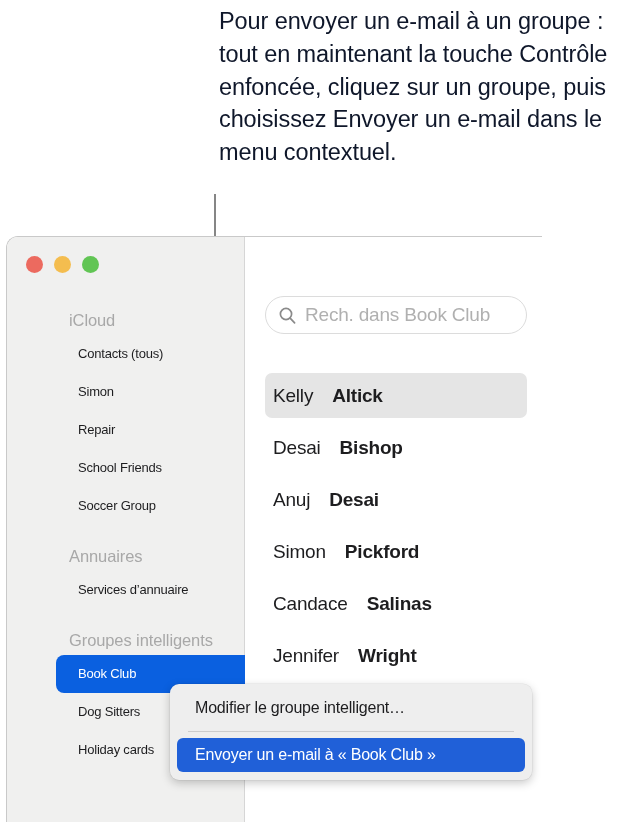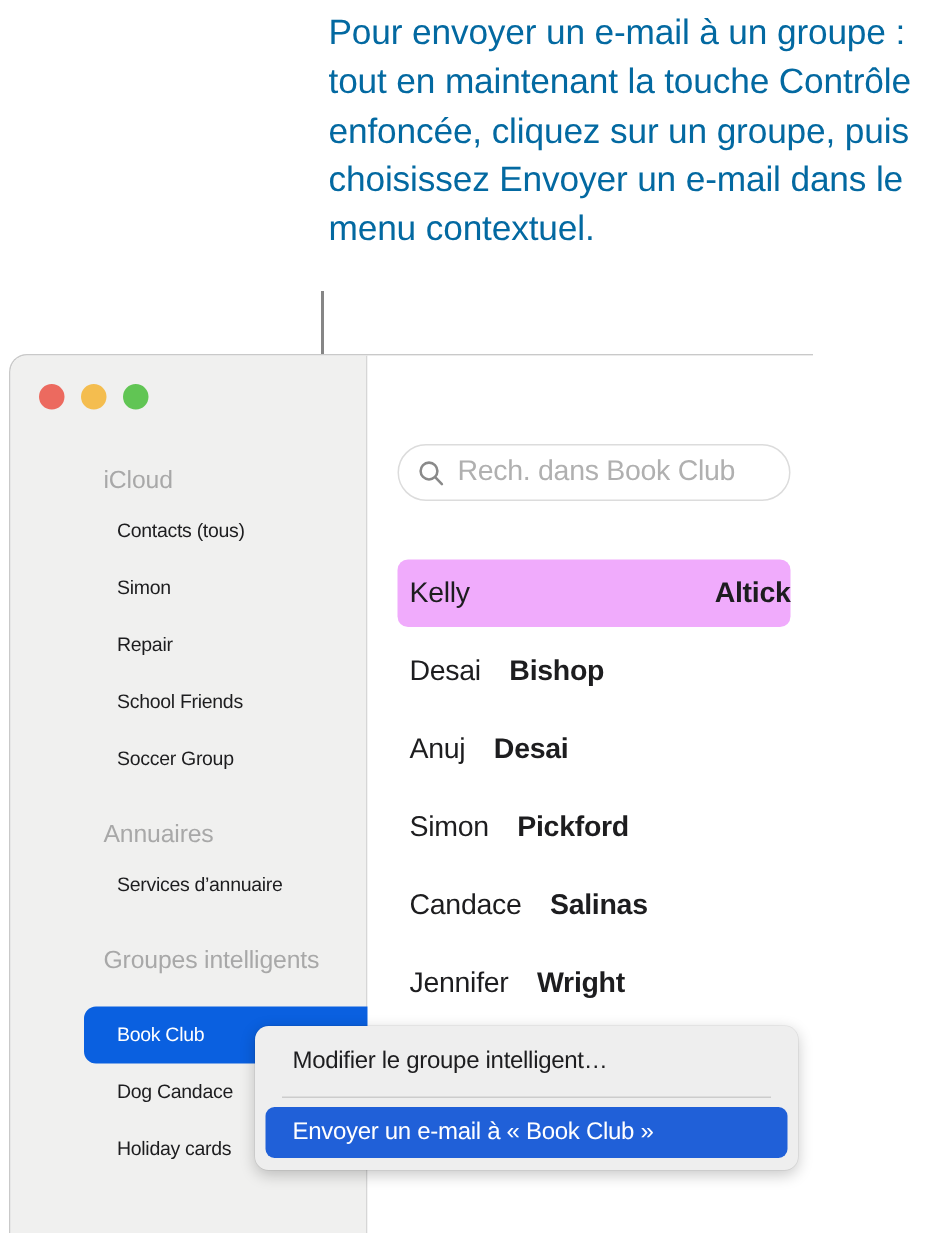--- a/index.html
+++ b/index.html
@@ -17,21 +17,21 @@
   }
 
   
   #caption {
     position: absolute;
     left: 219px;
     top: 5px;
     width: 400px;
     font-size: 23.5px;
     line-height: 32.8px;
-    color: #0369a1;
+    color: #0f172a;
     letter-spacing: -0.1px;
     white-space: pre-line;
   }
 
   
   #callout-line {
     position: absolute;
     left: 214px;
     top: 194px;
     width: 2px;
@@ -104,21 +104,20 @@
     line-height: 38px;
     padding: 0 0 0 22px;
     margin: 0 8px 0 9px;
     border-radius: 8px;
     letter-spacing: -0.2px;
     white-space: nowrap;
   }
   .sb-item.selected {
     background: #0a60e0;
     color: #ffffff;
-    margin-top: 16px;
   }
   .sb-gap { height: 16px; }
 
   
   #content {
     position: absolute;
     left: 238px;
     top: 0;
     right: 0;
     height: 100%;
@@ -161,21 +160,21 @@
     display: flex;
     align-items: center;
     padding-left: 8px;
     border-radius: 7px;
     box-sizing: border-box;
     font-size: 19px;
     color: #1d1d1f;
     letter-spacing: -0.2px;
     margin-bottom: 7px;
   }
-  .contact-row.selected { background: #f0abfc; justify-content: space-between; }
+  .contact-row.selected { background: #e5e5e5; }
   .contact-row .first { font-weight: 400; }
   .contact-row .last  { font-weight: 700; margin-left: 19px; }
 
   
   #context-menu {
     position: absolute;
     left: 170px;
     top: 684px;
     width: 362px;
     background: #eeeeee;
@@ -233,21 +232,21 @@
 
       <div class="sb-gap"></div>
 
       <div class="sb-header">Annuaires</div>
       <div class="sb-item">Services d’annuaire</div>
 
       <div class="sb-gap"></div>
 
       <div class="sb-header">Groupes intelligents</div>
       <div class="sb-item selected">Book Club</div>
-      <div class="sb-item">Dog Candace</div>
+      <div class="sb-item">Dog Sitters</div>
       <div class="sb-item">Holiday cards</div>
 
     </div>
   </div>
 
   <div id="content">
 
     <div id="search-field">
       <svg id="search-icon" width="19" height="19" viewBox="0 0 19 19">
         <circle cx="8" cy="8" r="5.6" fill="none" stroke="#8a8a8a" stroke-width="1.7"></circle>

